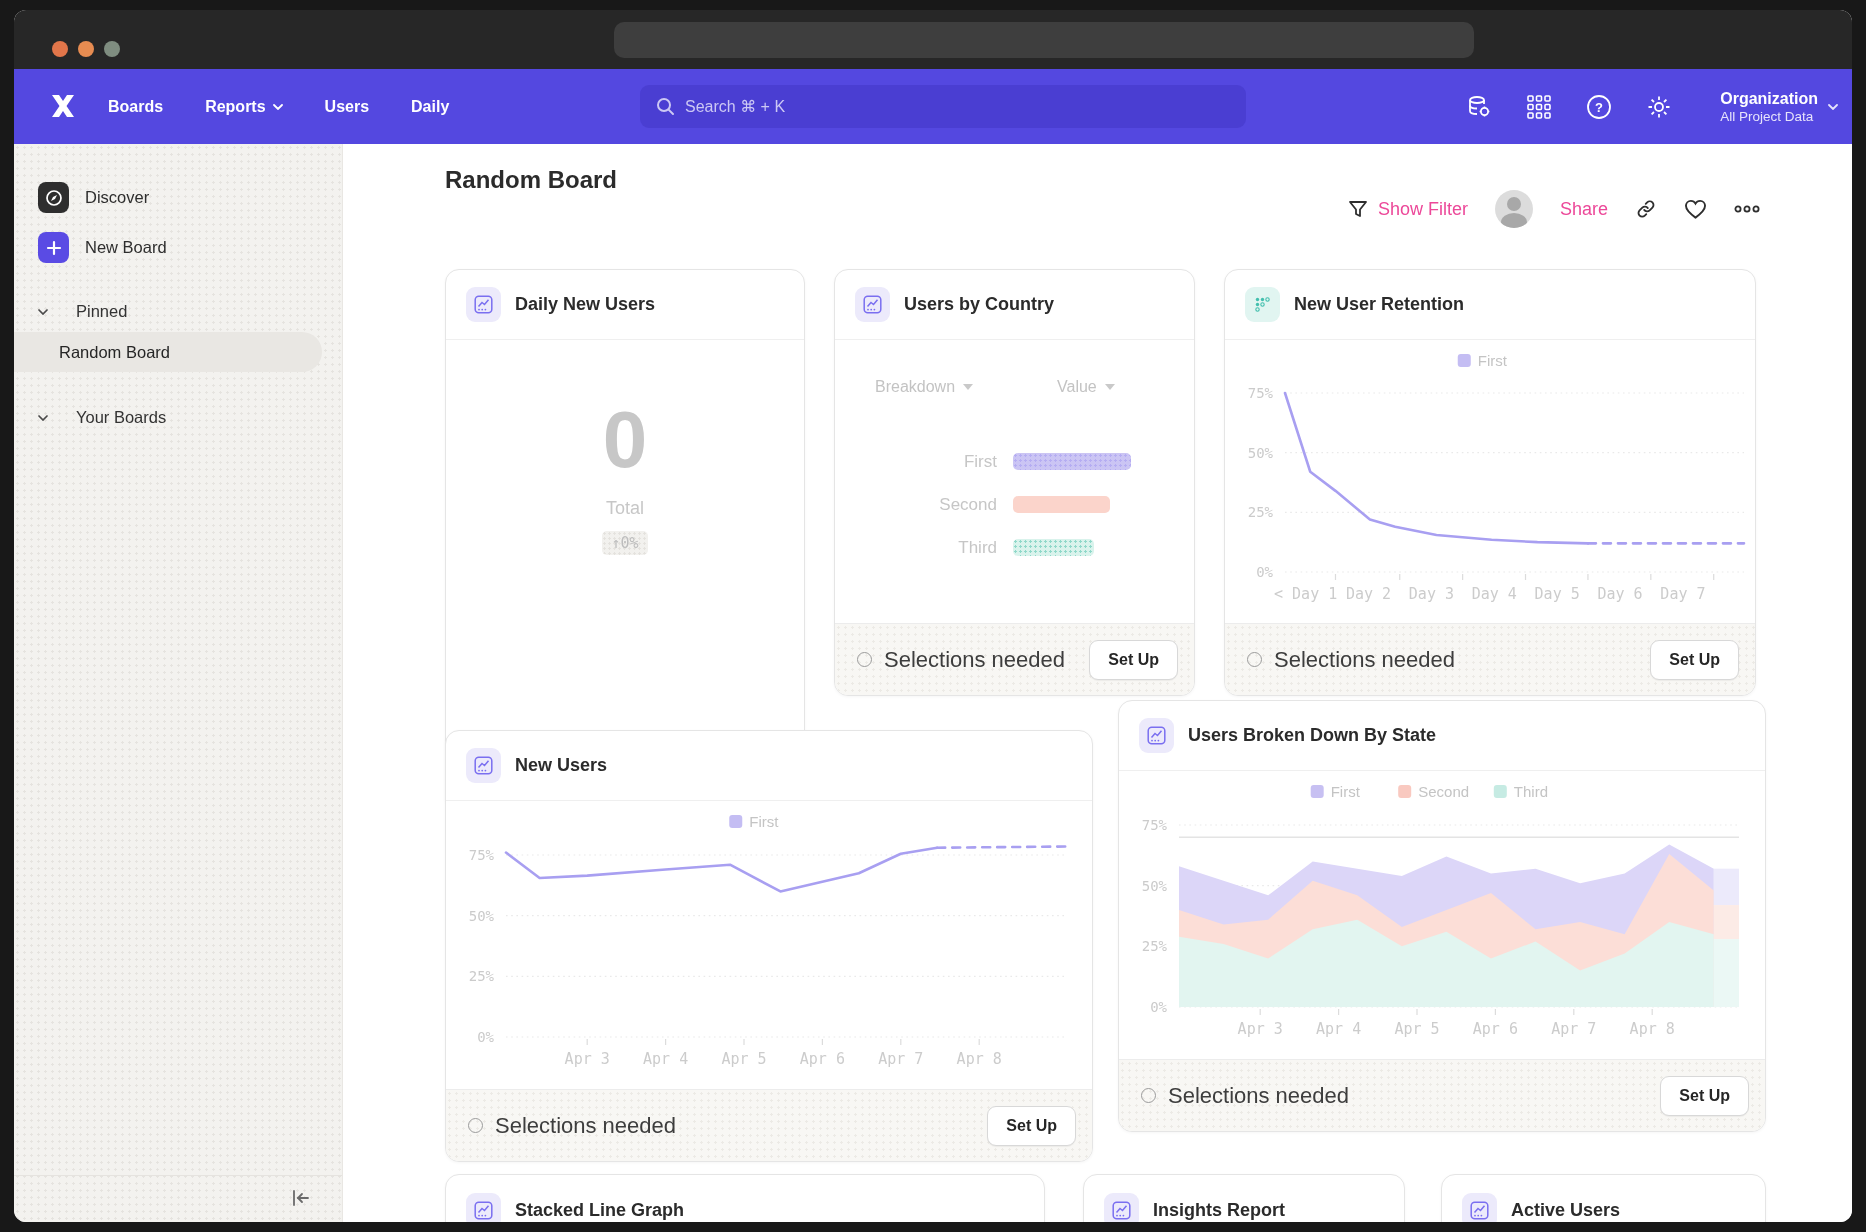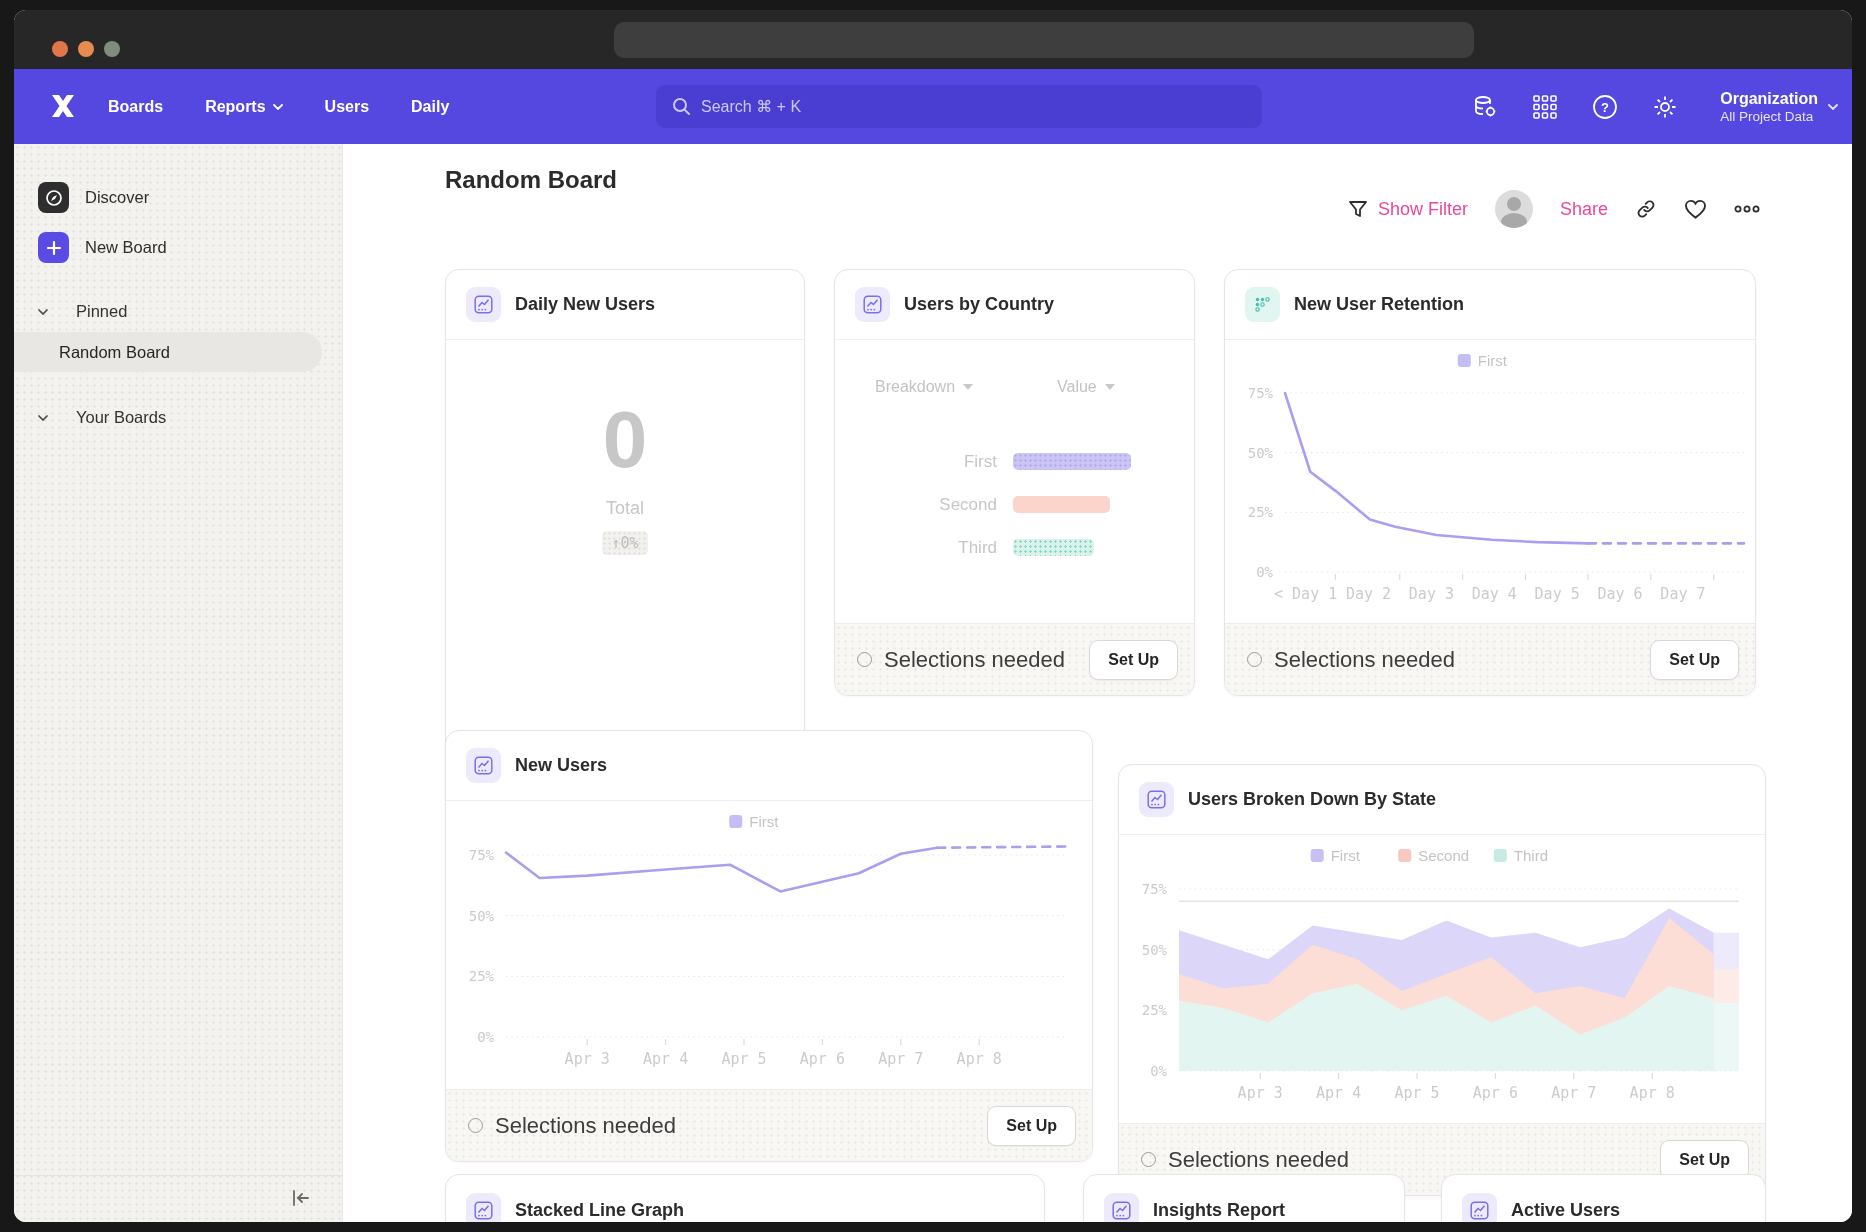--- a/index.html
+++ b/index.html
@@ -16,25 +16,25 @@
     background:#3e3e3e; border-radius:10px; }
 
   
   .navbar { position:absolute; left:0; top:59px; width:100%; height:75px; background:#5448e0;
     display:flex; align-items:center; color:#fff; }
   .nav-logo { position:absolute; left:32px; top:20px; width:34px; height:34px; }
   .nav-items { position:absolute; left:94px; display:flex; gap:42px; align-items:center; }
   .nav-item { font-size:16px; font-weight:600; color:#ffffff; display:flex; align-items:center; gap:7px; cursor:pointer; }
   .caret { width:10px; height:6px; }
   .search-pill { position:absolute; left:626px; top:16px; width:606px; height:43px;
-    background:#4a3ed2; border-radius:9px; display:flex; align-items:center; padding:0 16px; gap:10px;margin-left:16px; }
+    background:#4a3ed2; border-radius:9px; display:flex; align-items:center; padding:0 16px; gap:10px; }
   .search-text { color:#ccc8f4; font-size:16px; }
   .nav-right { position:absolute; right:14px; top:0; height:75px; display:flex; align-items:center; gap:34px; }
   .nav-ic { width:26px; height:26px; display:flex; align-items:center; justify-content:center; cursor:pointer; }
-  .org { display:flex; align-items:center; gap:10px; cursor:pointer; margin-left:8px; }
+  .org { display:flex; align-items:center; gap:10px; cursor:pointer; margin-left:14px; }
   .org-name { font-size:16px; font-weight:700; line-height:1.25; }
   .org-sub { font-size:13.5px; font-weight:400; color:#e6e3fb; }
 
   
   .main { position:absolute; left:0; top:134px; width:100%; height:1078px; display:flex; }
   .sidebar { width:329px; height:100%; background:#f3f2ef; border-right:1px solid #e9e7e3; position:relative;
     background-image:radial-gradient(rgba(110,100,80,0.10) 1px, transparent 1.2px); background-size:7px 7px; }
   .content { flex:1; position:relative; background:#ffffff; overflow:hidden; }
 
   
@@ -446,21 +446,21 @@
                 <line x1="491.2" y1="46.72" x2="620" y2="45.50666666666666" stroke="#a89ff1" stroke-width="2.6" stroke-dasharray="8 7" stroke-linecap="round"></line>
               </svg></div>
         </div>
         <div class="card-foot">
           <span class="radio"></span>
           <span class="foot-text">Selections needed</span>
           <button class="setup-btn">Set Up</button>
         </div>
       </div>
 
-      <div class="card" style="left:775px; top:620px; width:648px; height:432px">
+      <div class="card" style="left:775px; top:556px; width:648px; height:432px">
         <div class="card-head">
           <span class="card-icon">
             <svg width="19" height="19" viewBox="0 0 19 19" fill="none" stroke="#7a6ff0" stroke-width="1.5">
               <rect x="1.2" y="1.2" width="16.6" height="16.6" rx="3.5"></rect>
               <polyline points="4.5,11.5 8,7.5 10.5,9.5 14.5,4.8"></polyline>
               <g fill="#7a6ff0" stroke="none">
                   <circle cx="5" cy="14.6" r="0.9"></circle>
                   <circle cx="8.2" cy="14.6" r="0.9"></circle>
                   <circle cx="11.4" cy="14.6" r="0.9"></circle>
                 </g>

